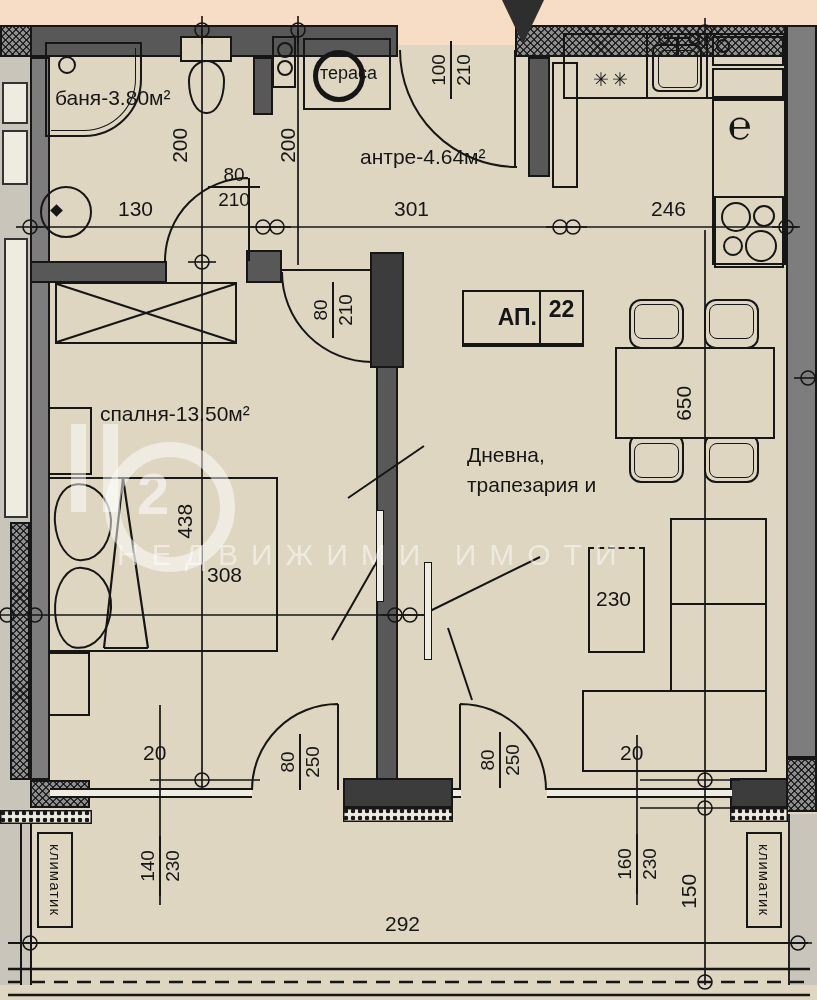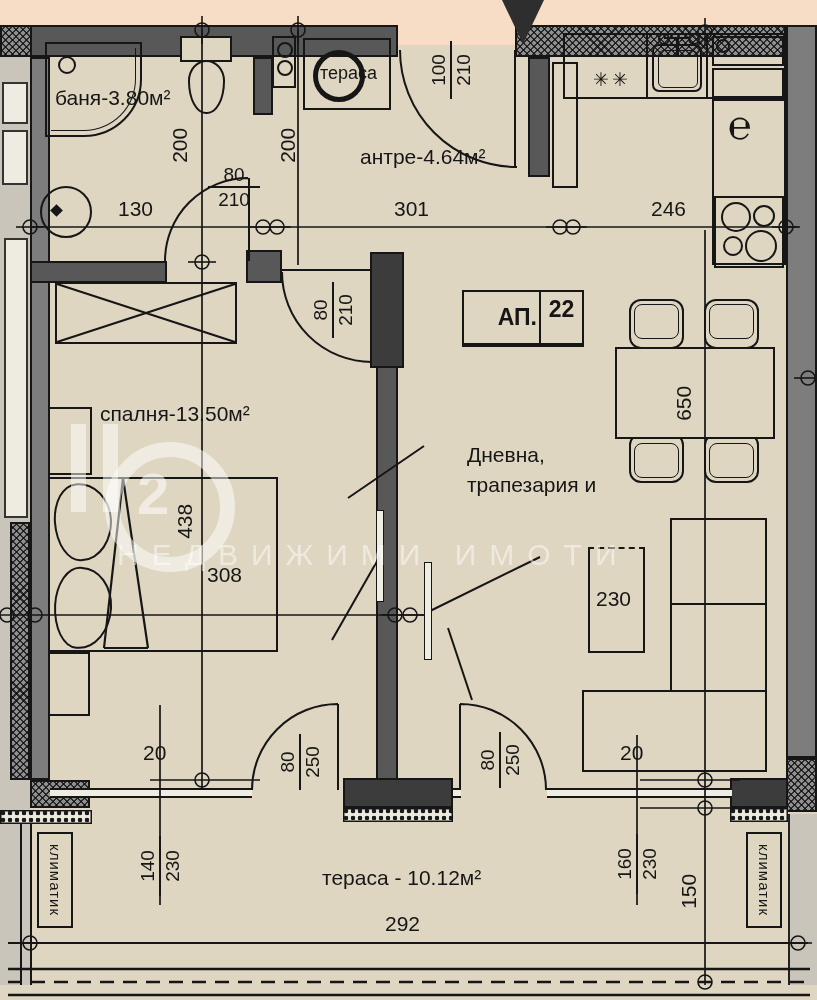--- a/index.html
+++ b/index.html
@@ -236,21 +236,20 @@
       <div class="c2">22</div>
     </div>
   </div>
 
   <div class="label lbl-z" style="left:55px;top:87px;">баня-3.80м²</div>
   <div class="label lbl-z" style="left:320px;top:64px;font-size:18px;">тераса</div>
   <div class="label lbl-z" style="left:360px;top:146px;">антре-4.64м²</div>
   <div class="label lbl-z" style="left:100px;top:403px;">спалня-13.50м²</div>
   <div class="label lbl-z" style="left:467px;top:444px;">Дневна,</div>
   <div class="label lbl-z" style="left:467px;top:474px;">трапезария и</div>
-  <div class="label lbl-z" style="left:322px;top:867px;">тераса - 10.12м²</div>
 
   <div class="label lbl-z" style="left:118px;top:198px;">130</div>
   <div class="label lbl-z rot" style="left:163px;top:134px;">200</div>
   <div class="label lbl-z rot" style="left:271px;top:134px;">200</div>
   <div class="label lbl-z" style="left:394px;top:198px;">301</div>
   <div class="label lbl-z" style="left:651px;top:198px;">246</div>
   <div class="label lbl-z rot" style="left:168px;top:510px;">438</div>
   <div class="label lbl-z" style="left:207px;top:564px;">308</div>
   <div class="label lbl-z rot" style="left:667px;top:392px;">650</div>
   <div class="label lbl-z" style="left:596px;top:588px;">230</div>

